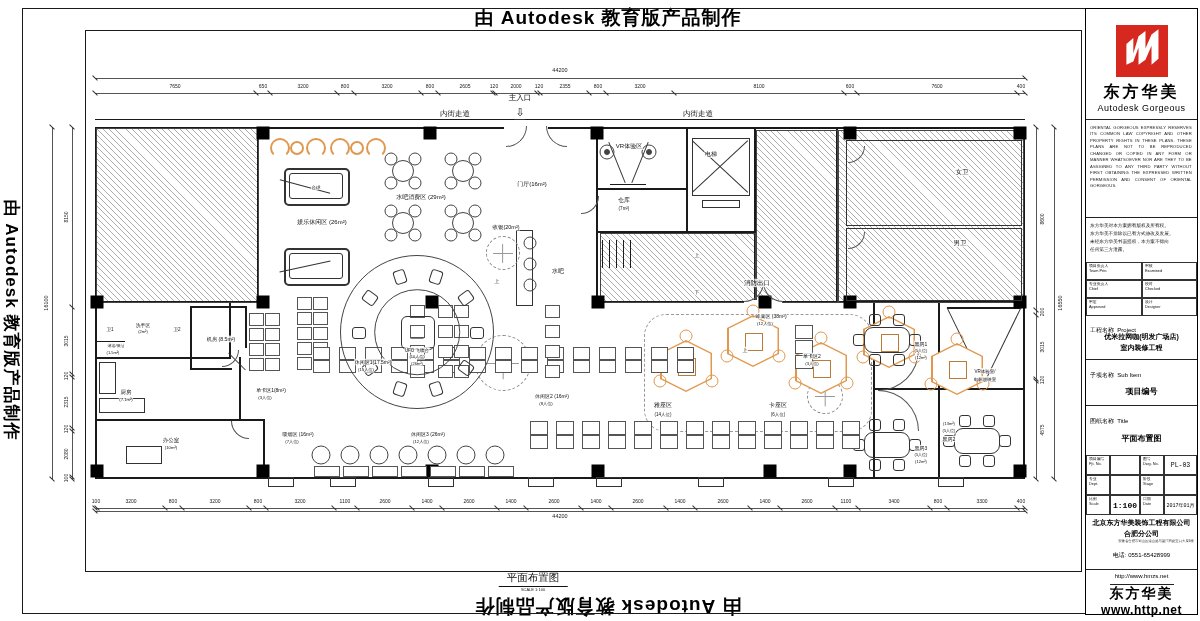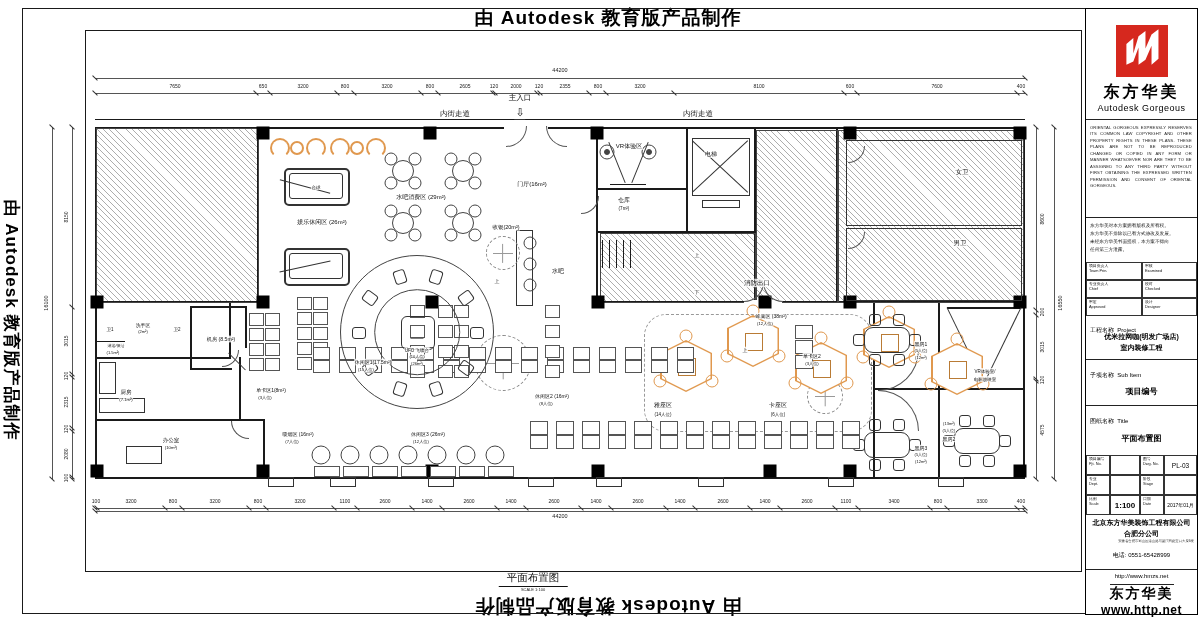--- a/index.html
+++ b/index.html
@@ -32,21 +32,21 @@
     text-align:justify;color:#222;letter-spacing:.2px;}
   .tb-cn{font-size:8px;line-height:1.7;transform:scale(.58);transform-origin:0 0;width:172%;color:#111;}
   .rgrid{position:absolute;left:0;top:0;width:100%;height:100%;display:grid;
     grid-template-columns:1fr 1fr;grid-template-rows:1fr 1fr 1fr;}
   .rcell{border:.5px solid #333;position:relative;}
   .rlab{position:absolute;left:2px;top:1px;font-size:7px;line-height:1.25;transform:scale(.55);
     transform-origin:0 0;white-space:nowrap;color:#111;}
   .fgrid{position:absolute;left:0;top:0;width:100%;height:100%;display:grid;
     grid-template-columns:24px 30px 24px 33px;grid-template-rows:1fr 1fr 1fr;}
   .fcell{border:.5px solid #333;position:relative;overflow:visible;}
-  .fval{position:absolute;left:50%;top:50%;transform:translate(-50%,-50%);font-size:6.5px;white-space:nowrap;}
+  .fval{position:absolute;left:50%;top:50%;transform:translate(-50%,-50%);font-size:6.5px;white-space:nowrap;font-family:Liberation Mono, monospace;}
   .big{font-size:8px;font-weight:bold;}
   .ctr{text-align:center;}
   .vtxt{white-space:nowrap;}
 </style>
 </head>
 <body>
 
 <div id="sheet">
 
   <div class="wm" style="left:608px;top:5px;transform:translateX(-50%);font-size:19px;">由 Autodesk 教育版产品制作</div>

